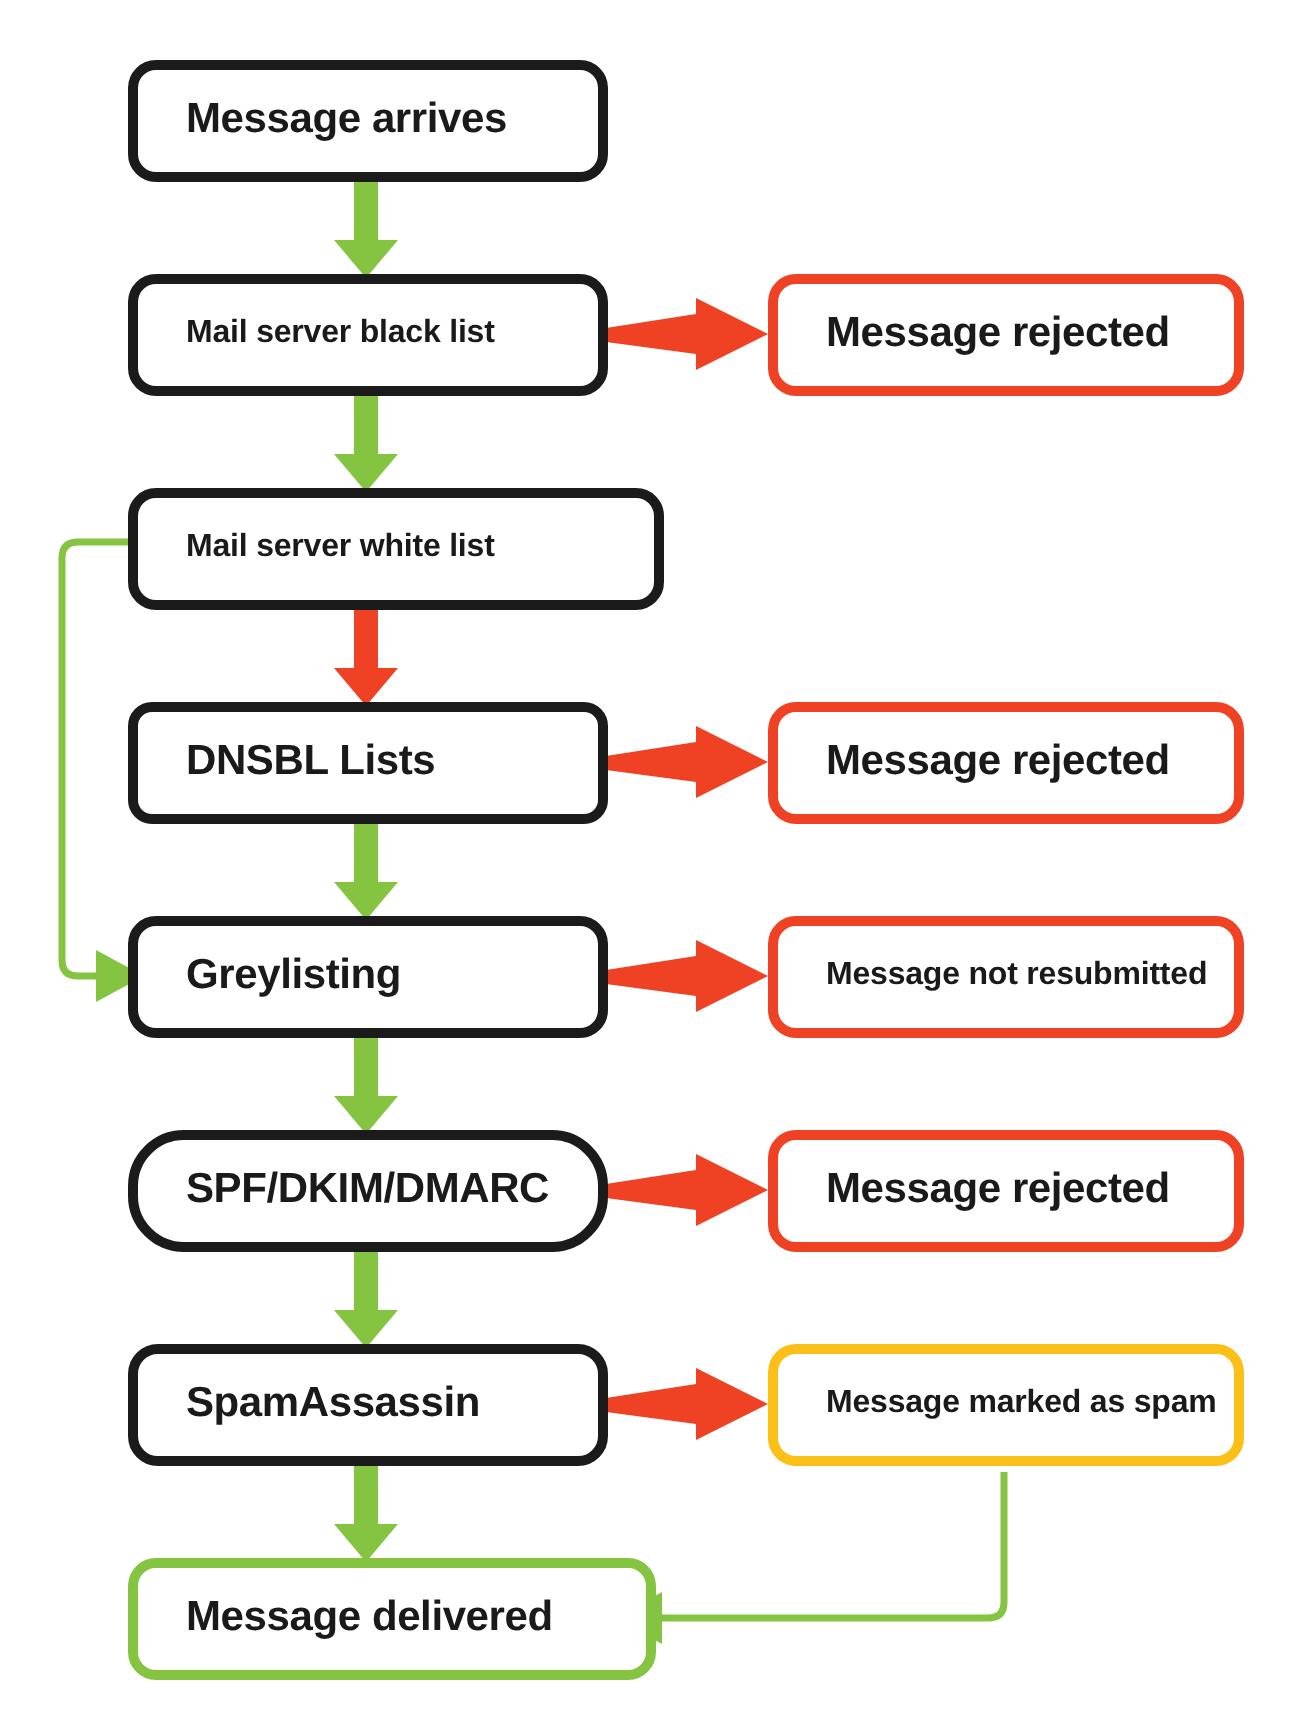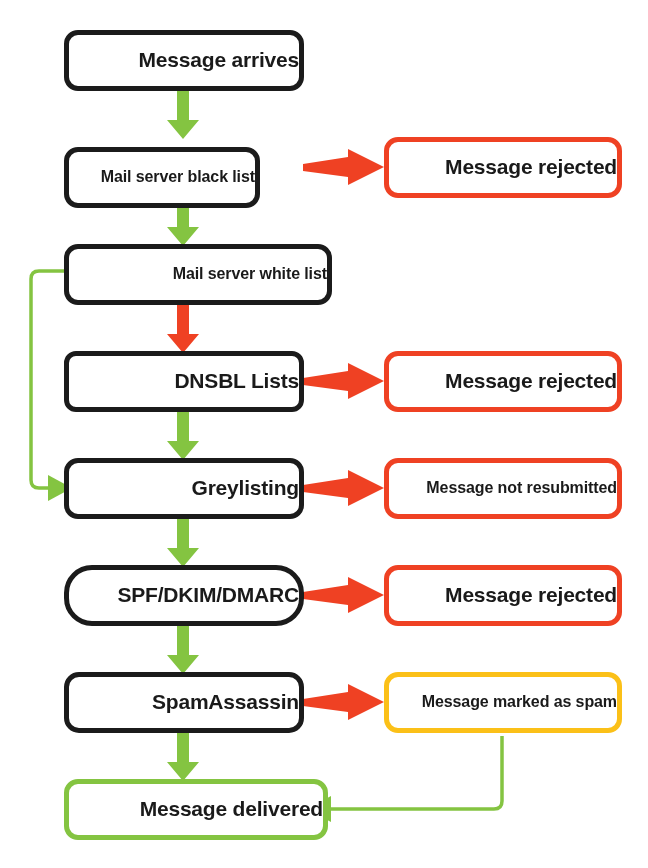--- a/index.html
+++ b/index.html
@@ -20,21 +20,21 @@
     background: #ffffff;
   }
   .node {
     position: absolute;
     box-sizing: border-box;
     background: #ffffff;
     border-style: solid;
     border-radius: 14px;
     display: flex;
     align-items: center;
-    justify-content: flex-end;
+    justify-content: flex-start;
     text-align: center;
     color: #1a1a1a;
     font-weight: bold;
     line-height: 1.15;
     z-index: 3;
     padding-left: 24px;
   }
   .node.process {
     border-color: #1b1b1b;
     border-width: 5px;
@@ -125,21 +125,21 @@
     <g>
       <path d="M 502,736 L 502,801 Q 502,809 494,809 L 327,809" fill="none" stroke="#84c441" stroke-width="3.5" stroke-linecap="butt"></path>
       <polygon points="331,796 331,822 307,809" fill="#84c441"></polygon>
     </g>
   </svg>
 
   <div class="node process t-lg" style="left:64px; top:30px; width:240px; height:61px;">
     <span>Message arrives</span>
   </div>
 
-  <div class="node process t-sm" style="left:64px; top:147px; width:196px; height:61px;">
+  <div class="node process t-sm" style="left:64px; top:137px; width:240px; height:61px;">
     <span>Mail server black list</span>
   </div>
 
   <div class="node process t-sm" style="left:64px; top:244px; width:268px; height:61px;">
     <span>Mail server white list</span>
   </div>
 
   <div class="node process t-lg" style="left:64px; top:351px; width:240px; height:61px;border-radius:12px;">
     <span>DNSBL Lists</span>
   </div>

